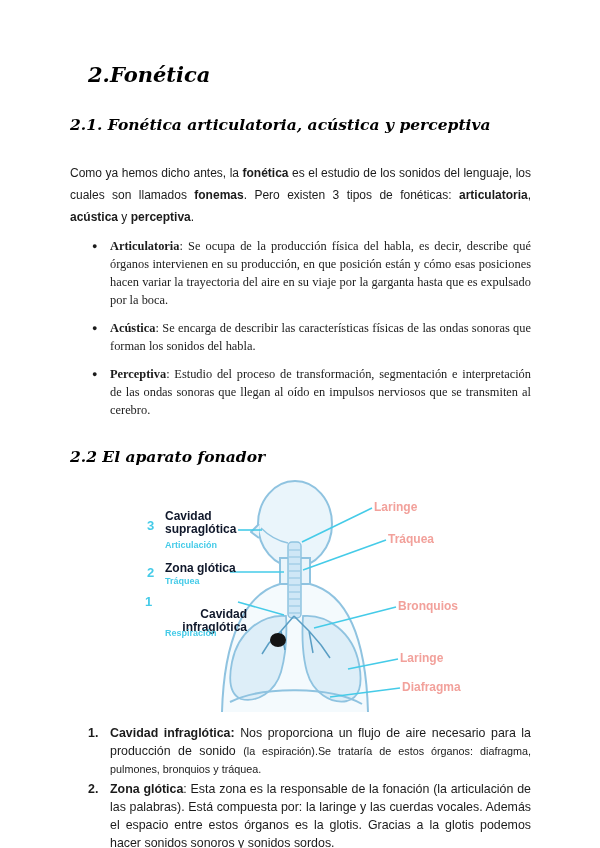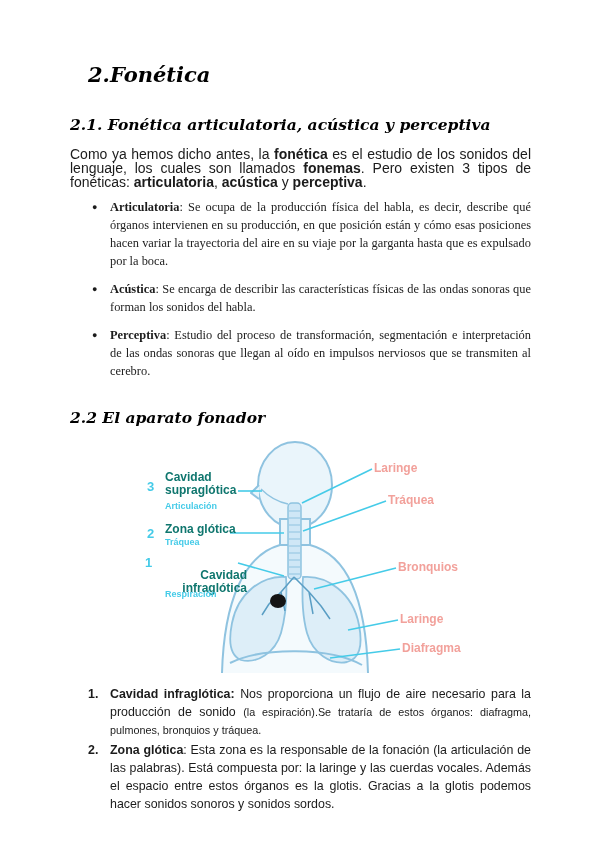--- a/index.html
+++ b/index.html
@@ -23,23 +23,23 @@
   }
   h2.sec{
     margin:28px 0 0 0;
     font-family:"DejaVu Serif", serif;
     font-style:italic;
     font-weight:bold;
     font-size:15.5px;
     color:#000;
   }
   .para{
-    margin-top:13px;
-    font-size:14px;
-    line-height:14px;
+    margin-top:28px;
+    font-size:12px;
+    line-height:22px;
     text-align:justify;
   }
   .para .b, .rich .b{font-weight:bold;}
   .rich .sm{font-size:10.8px;}
 
   .bullets{margin-top:9px;}
   .bullet{
     display:flex;
     margin:0 0 10px 22px;
     font-size:12.4px;
@@ -56,21 +56,21 @@
   
   .diagram{
     position:relative;
     margin-left:-70px;
     width:600px;height:234px;
     margin-top:14px;
   }
   .diagram svg{position:absolute;left:0;top:0;}
   .dlabel{position:absolute;white-space:nowrap;}
   .pinkL{
-    color:#0f766e;font-weight:bold;font-size:12px;line-height:13px;
+    color:#0f172a;font-weight:bold;font-size:12px;line-height:13px;
     white-space:normal;
   }
   .cyanS{color:#45cbe8;font-weight:bold;font-size:9px;}
   .cyanN{color:#45cbe8;font-weight:bold;font-size:13px;}
   .salmonR{color:#f2a19b;font-weight:bold;font-size:12px;text-align:right;}
 
   .numlist{margin-top:10px;}
   .numitem{
     display:flex;
     margin:0 0 2px 18px;

